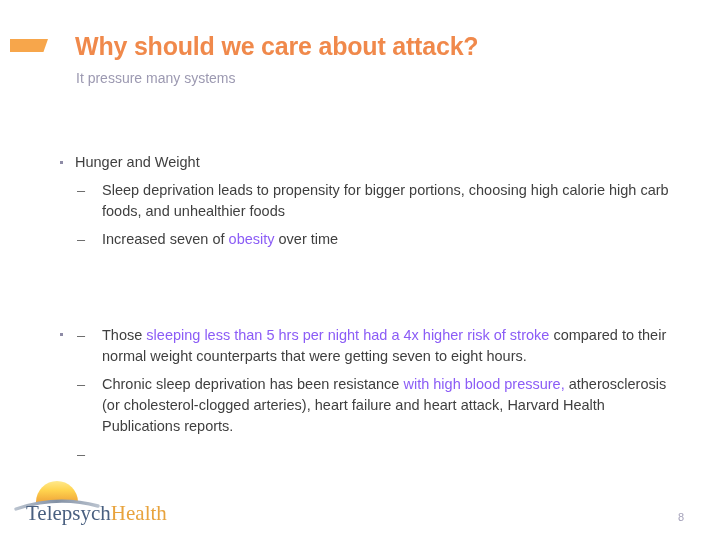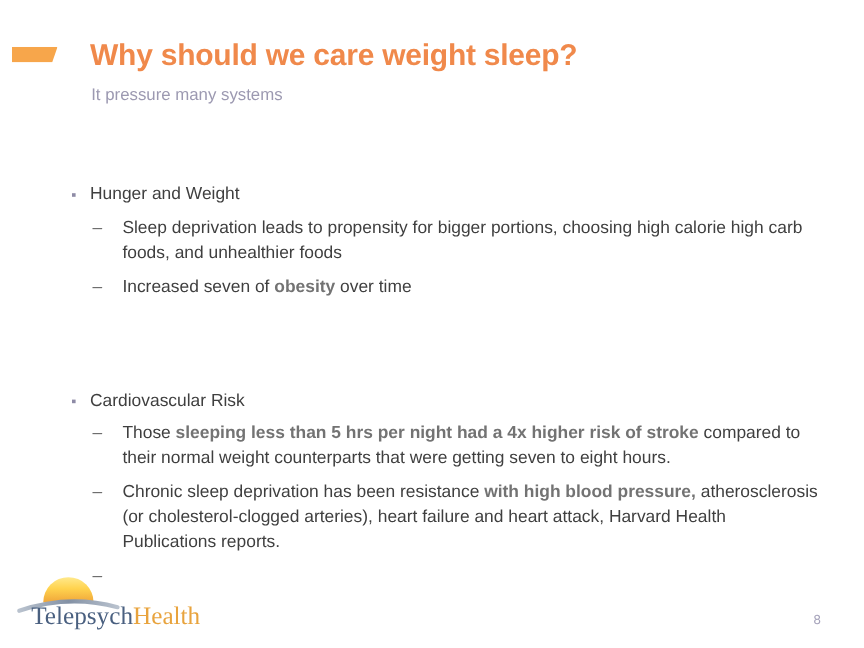--- a/index.html
+++ b/index.html
@@ -84,21 +84,21 @@
     margin-top: 7px;
   }
   .l2 .dash {
     position: absolute;
     left: 19px;
     top: 0px;
     color: #6E6E6E;
     font-size: 14.5px;
     line-height: 1.45;
   }
-  .l2 b { font-weight: 700; color: #737373; }
+  .l2 b { font-weight: 400; color: #8b5cf6; }
 
   .gap-between-groups { height: 24px; }
 
   
   .logo {
     position: absolute;
     left: 14px;
     top: 473px;
     width: 170px;
     height: 58px;
@@ -114,33 +114,33 @@
     color: #A5A2BA;
   }
 </style>
 </head>
 <body>
 
 <div id="slide">
 
   <div class="accent-bar"></div>
 
-  <div class="title">Why should we care weight sleep?</div>
+  <div class="title">Why should we care about attack?</div>
 
   <div class="subtitle">It pressure many systems</div>
 
   <div class="body-area" id="body-area">
       <div class="group">
         <div class="l1"><span class="dot"></span><span>Hunger and Weight</span></div>
         <div class="l2"><span class="dash">–</span><span><span>Sleep deprivation leads to propensity for bigger portions, choosing high calorie high carb foods, and unhealthier foods</span></span></div>
         <div class="l2"><span class="dash">–</span><span><span>Increased seven of </span><b>obesity</b><span> over time</span></span></div>
       </div>
       <div class="gap-between-groups"></div>
       <div class="group">
-        <div class="l1"><span class="dot"></span><span>Cardiovascular Risk</span></div>
+        <div class="l1"><span class="dot"></span></div>
         <div class="l2"><span class="dash">–</span><span><span>Those </span><b>sleeping less than 5 hrs per night had a 4x higher risk of stroke</b><span> compared to their normal weight counterparts that were getting seven to eight hours.</span></span></div>
         <div class="l2"><span class="dash">–</span><span><span>Chronic sleep deprivation has been resistance </span><b>with high blood pressure,</b><span> atherosclerosis (or cholesterol-clogged arteries), heart failure and heart attack, Harvard Health Publications reports.</span></span></div>
         <div class="l2"><span class="dash">–</span></div>
       </div>
     </div>
 
   <div class="logo">
     <svg width="170" height="58" viewBox="0 0 170 58" xmlns="http://www.w3.org/2000/svg">
       <defs>
         <linearGradient id="sunGrad" x1="0" y1="0" x2="0" y2="1">

